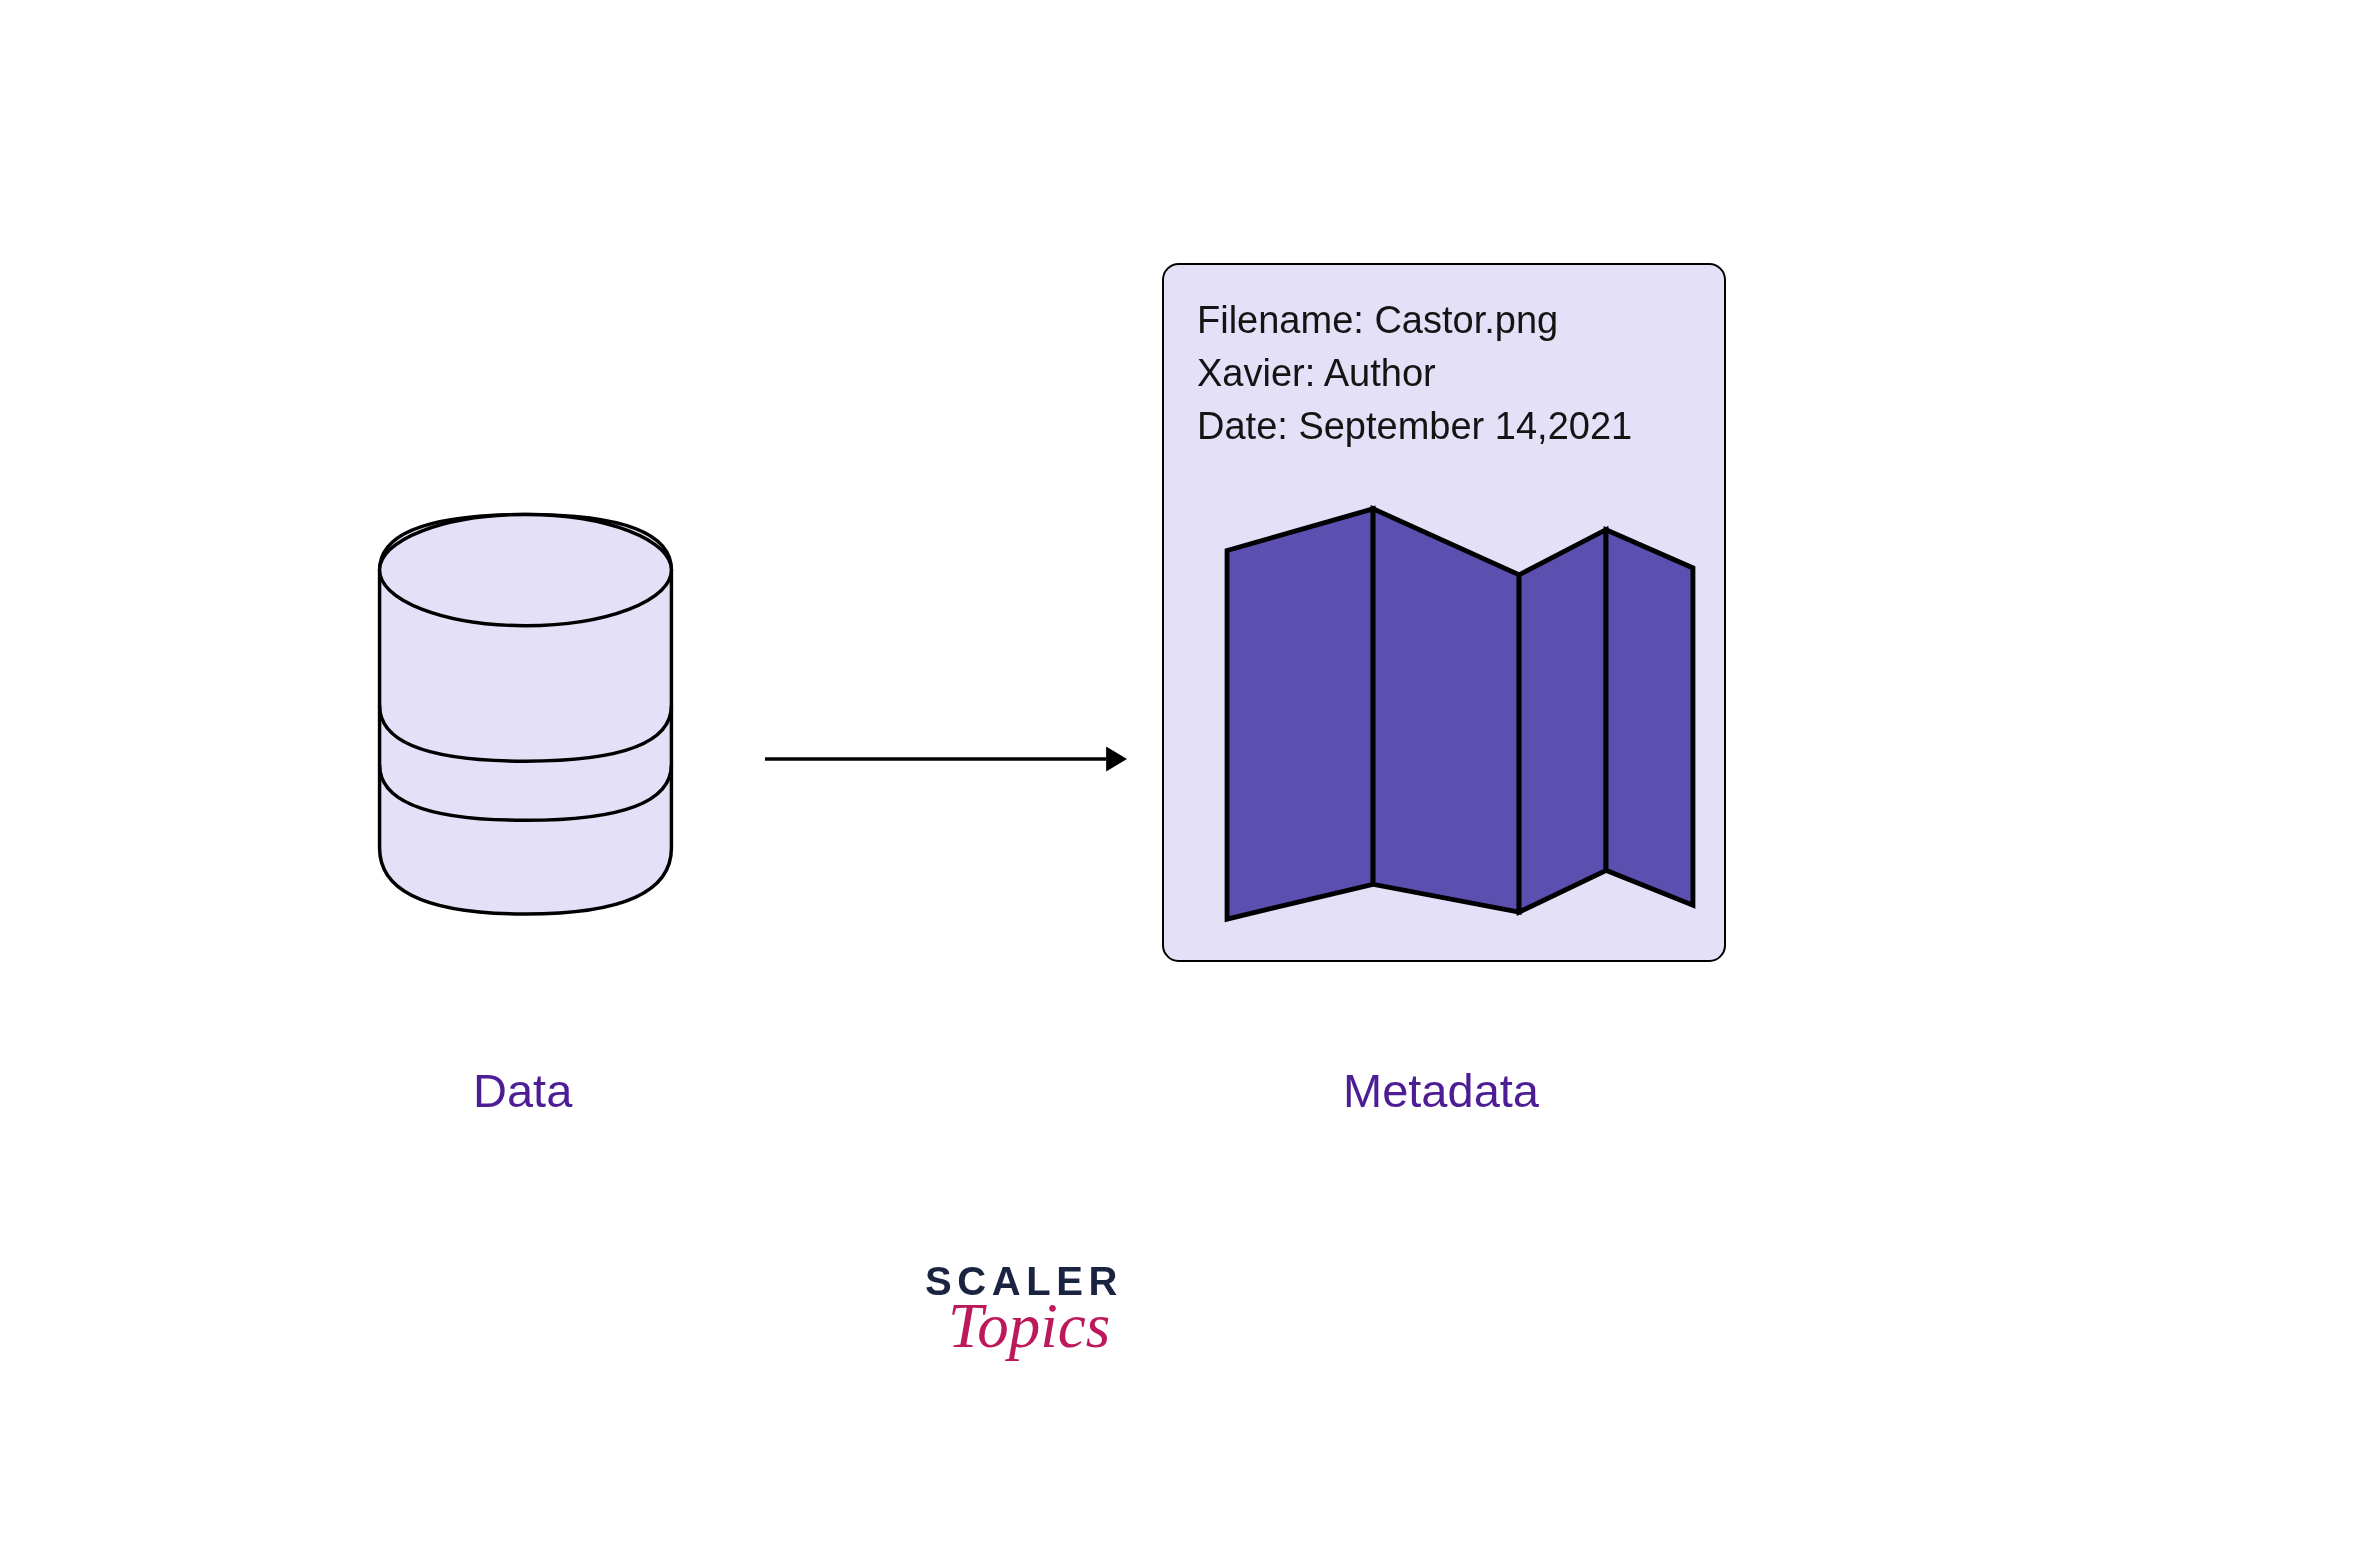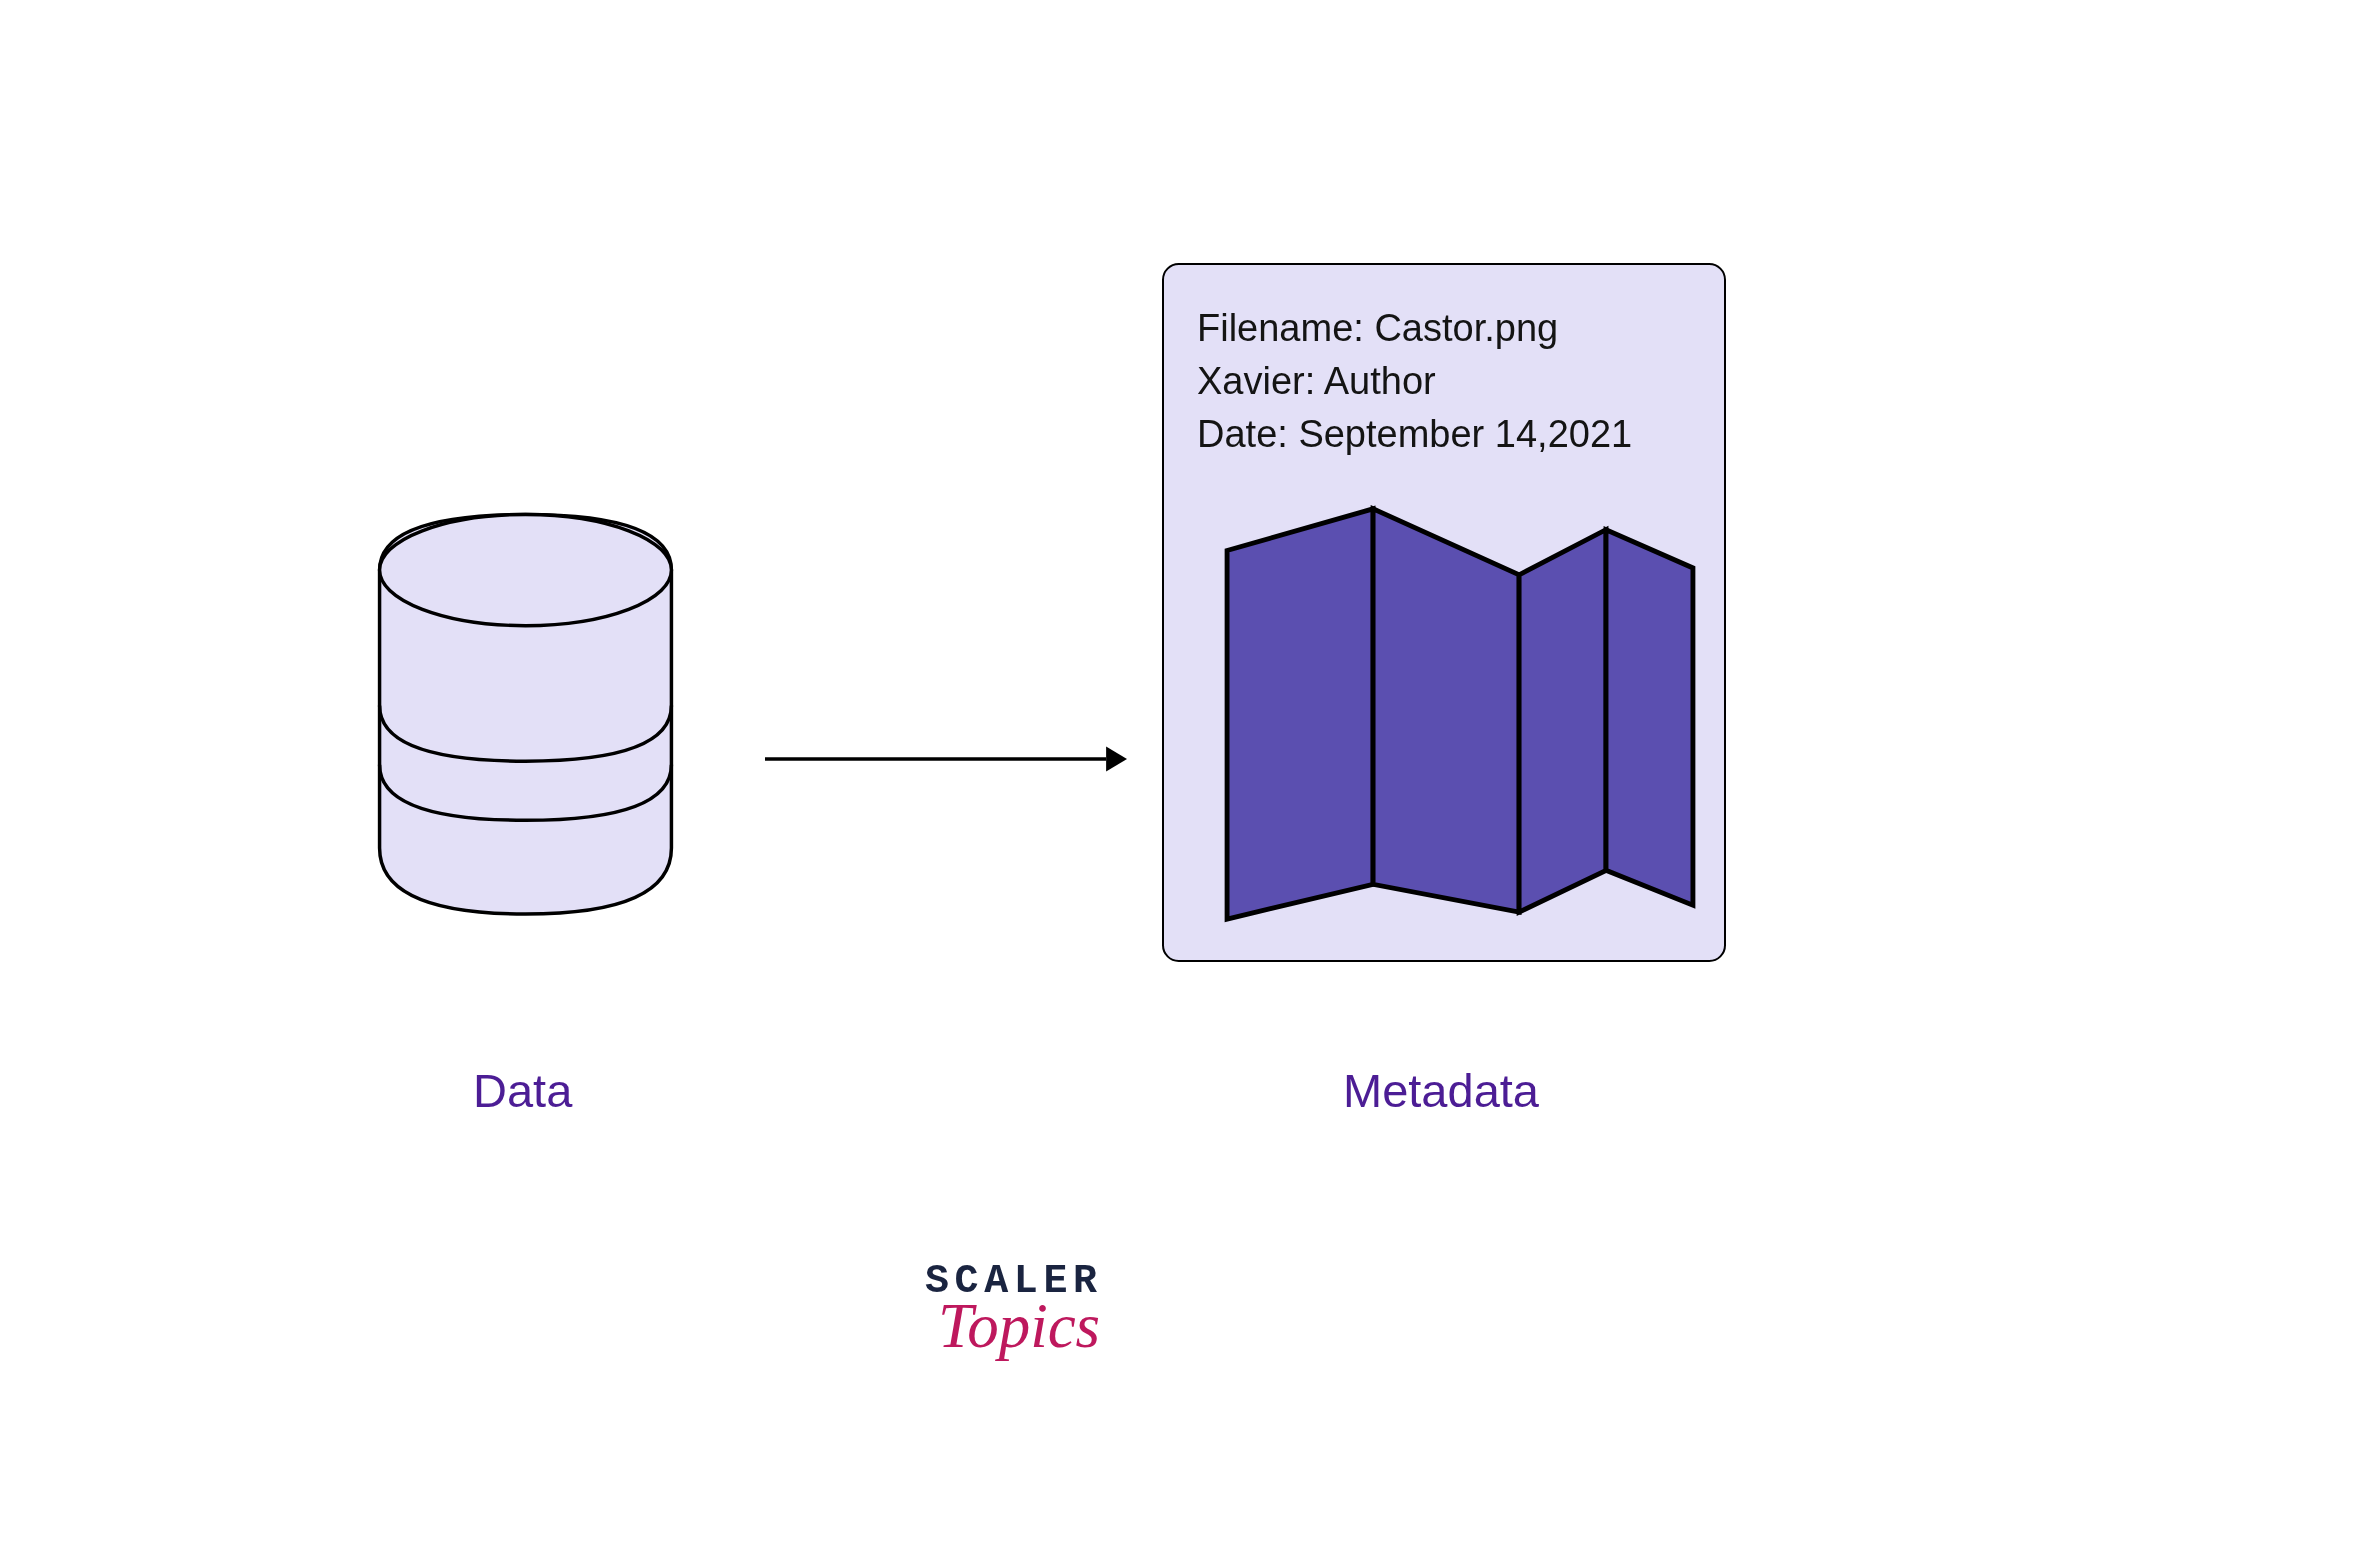--- a/index.html
+++ b/index.html
@@ -33,21 +33,21 @@
     }
     .metadata-card {
       position: absolute;
       left: 1162px;
       top: 263px;
       width: 564px;
       height: 699px;
       background: #e3e0f7;
       border: 2.8px solid #000;
       border-radius: 16.7px;
-      padding: 37px 33px;
+      padding: 29px 33px;
     }
     .metadata-line {
       font-size: 38px;
       color: #141414;
       line-height: 1.4;
       font-weight: 400;
       white-space: nowrap;
     }
     .folded-map {
       position: absolute;
@@ -72,21 +72,21 @@
       position: absolute;
       left: 925px;
       top: 1259px;
       text-align: center;
     }
     .brand-scaler {
       font-size: 40px;
       font-weight: 800;
       letter-spacing: 5.6px;
       color: #1a2440;
-      font-family: Liberation Mono, monospace;
+      font-family: Liberation Sans, sans-serif;
     }
     .brand-topics {
       font-size: 63px;
       color: #be185d;
       font-family: 'Brush Script MT', cursive;
       font-style: italic;
       font-weight: 500;
       margin-top: -14px;
       margin-left: 10.4px;
     }

